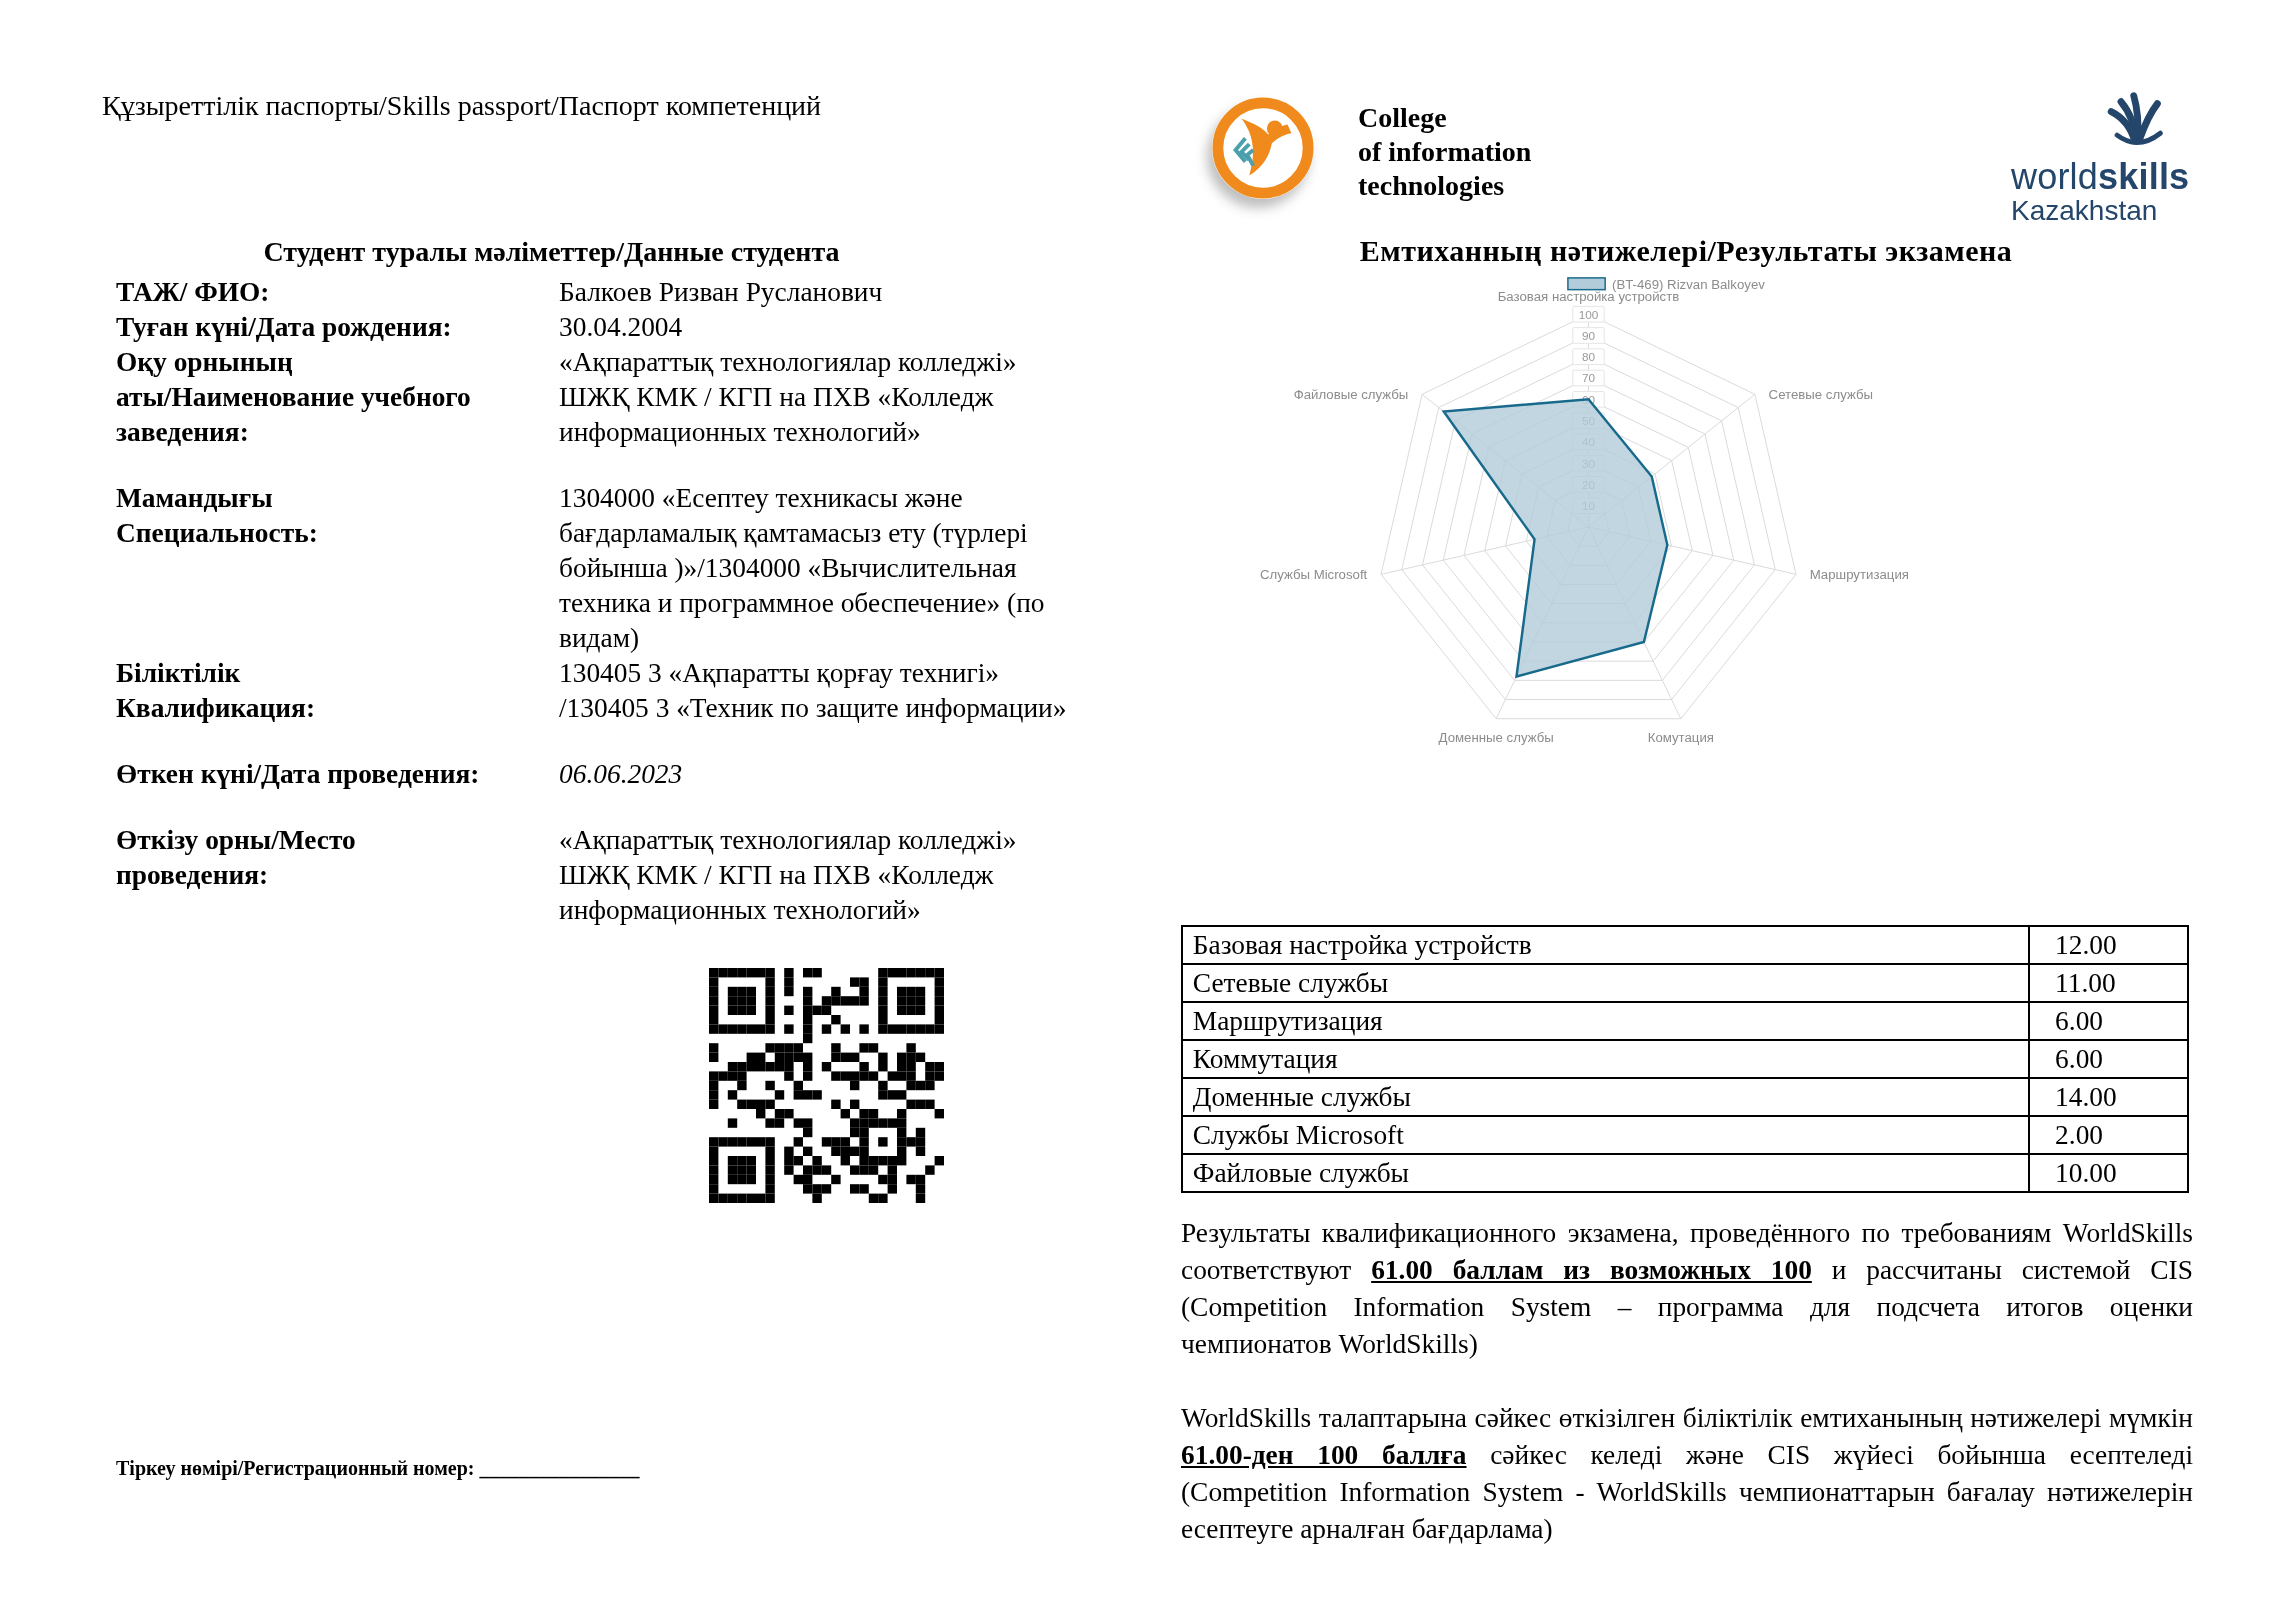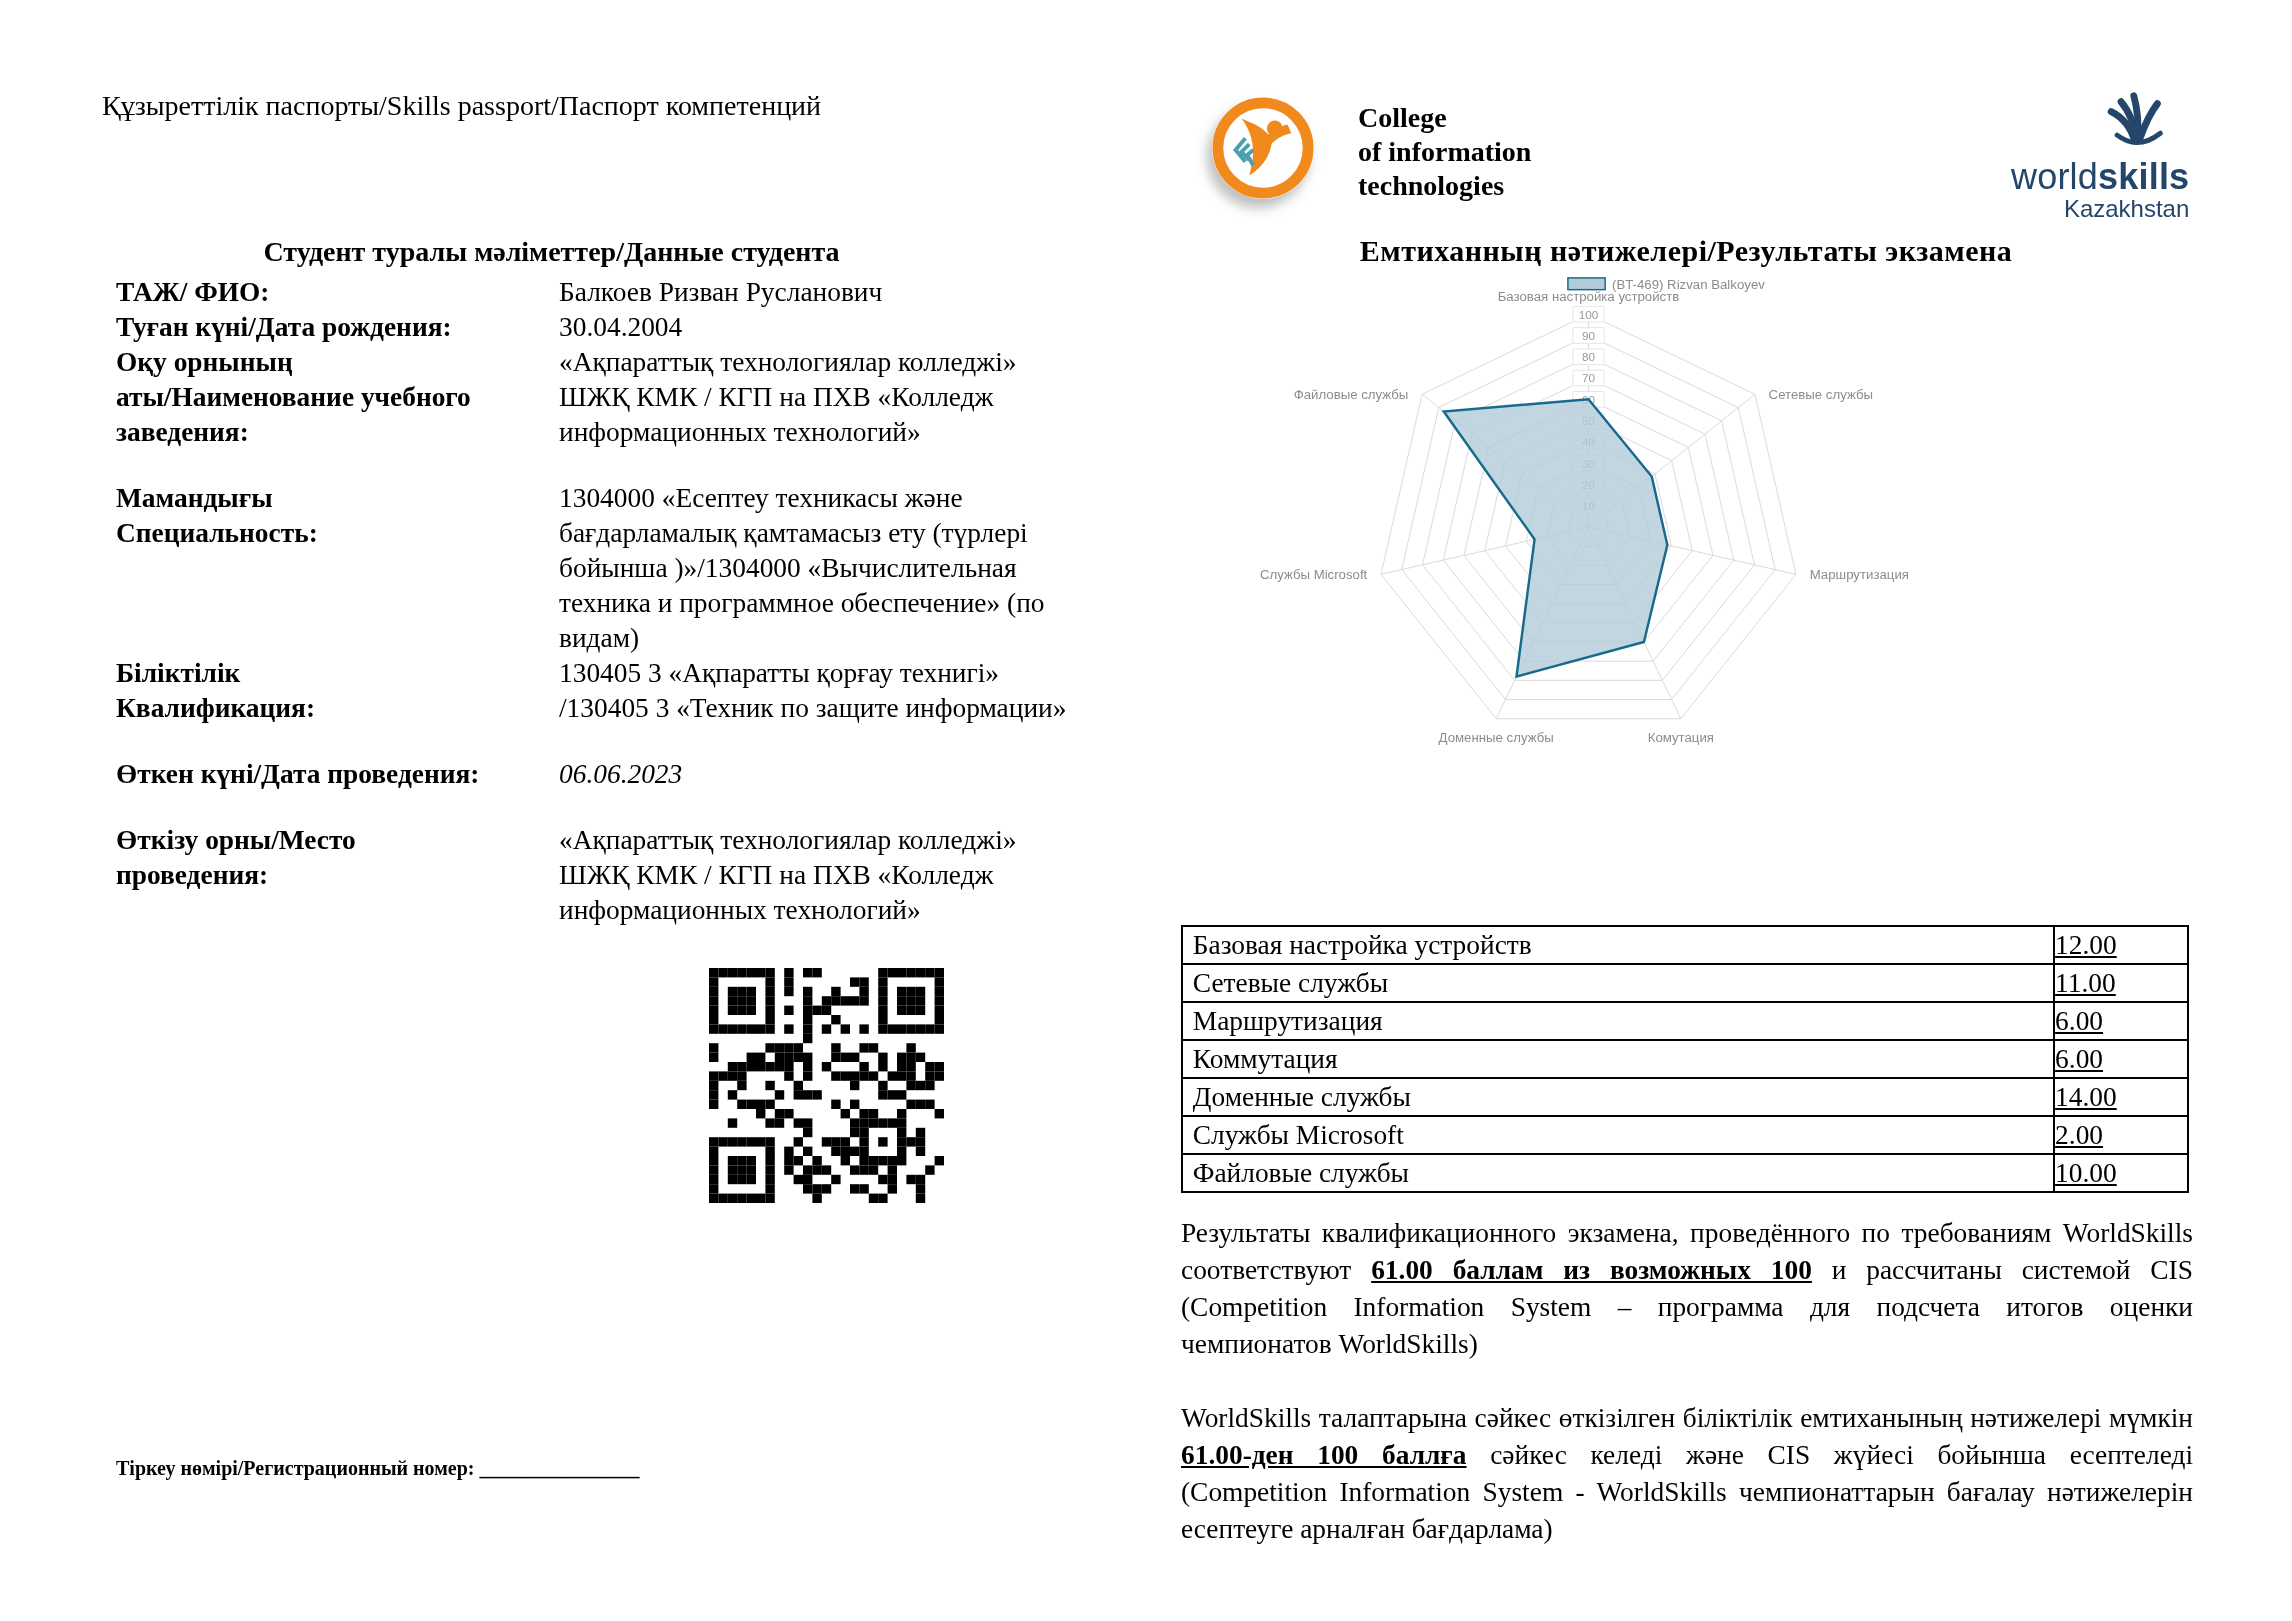--- a/index.html
+++ b/index.html
@@ -24,30 +24,30 @@
   .f-gap{grid-column:1/3;height:31px;}
   .qr{position:absolute;left:709px;top:968px;width:235px;height:235px;}
   .registration{position:absolute;left:116px;top:1457px;font-size:20px;font-weight:bold;white-space:nowrap;}
 
   .college-logo{position:absolute;left:1212px;top:97px;width:102px;height:102px;border-radius:50%;
     background:#fff;box-shadow:-4.9px 8.8px 11.8px rgba(110,110,110,.45);}
   .college-name{position:absolute;left:1358px;top:101px;font-size:28px;font-weight:bold;line-height:34px;}
   .ws-logo{position:absolute;left:2011px;top:84px;font-family:"Liberation Sans",sans-serif;color:#24466b;}
   .ws-line1{font-size:36px;margin-top:2.9px;letter-spacing:0.2px;}
   .ws-skills{font-weight:bold;}
-  .ws-line2{font-size:24px;margin-top:-2.9px;text-align:right;}
+  .ws-line2{font-size:28px;margin-top:-2.9px;}
 
   .results-title{position:absolute;left:1181px;top:234px;width:1010px;text-align:center;
     font-size:30px;font-weight:bold;letter-spacing:0.5px;}
   .radar-wrap{position:absolute;left:1255px;top:272px;}
 
   .results-table{position:absolute;left:1181px;top:925px;width:1008px;border-collapse:collapse;
     font-size:27.4px;}
   .results-table td{border:2px solid #000;height:36px;padding:0 3.9px 0 9.8px;}
-  .results-table td.score{width:128px;padding-left:0;text-decoration:underline;}
+  .results-table td.score{width:128px;padding-left:25px;}
 
   .paragraphs{position:absolute;left:1181px;top:1215px;width:1012px;font-size:27.4px;
     line-height:37px;text-align:justify;}
   .para+.para{margin-top:37px;}
   .hl{font-weight:bold;text-decoration:underline;}
 </style>
 </head>
 <body>
 
 <div class="doc-title">Құзыреттілік паспорты/Skills passport/Паспорт компетенций</div>

